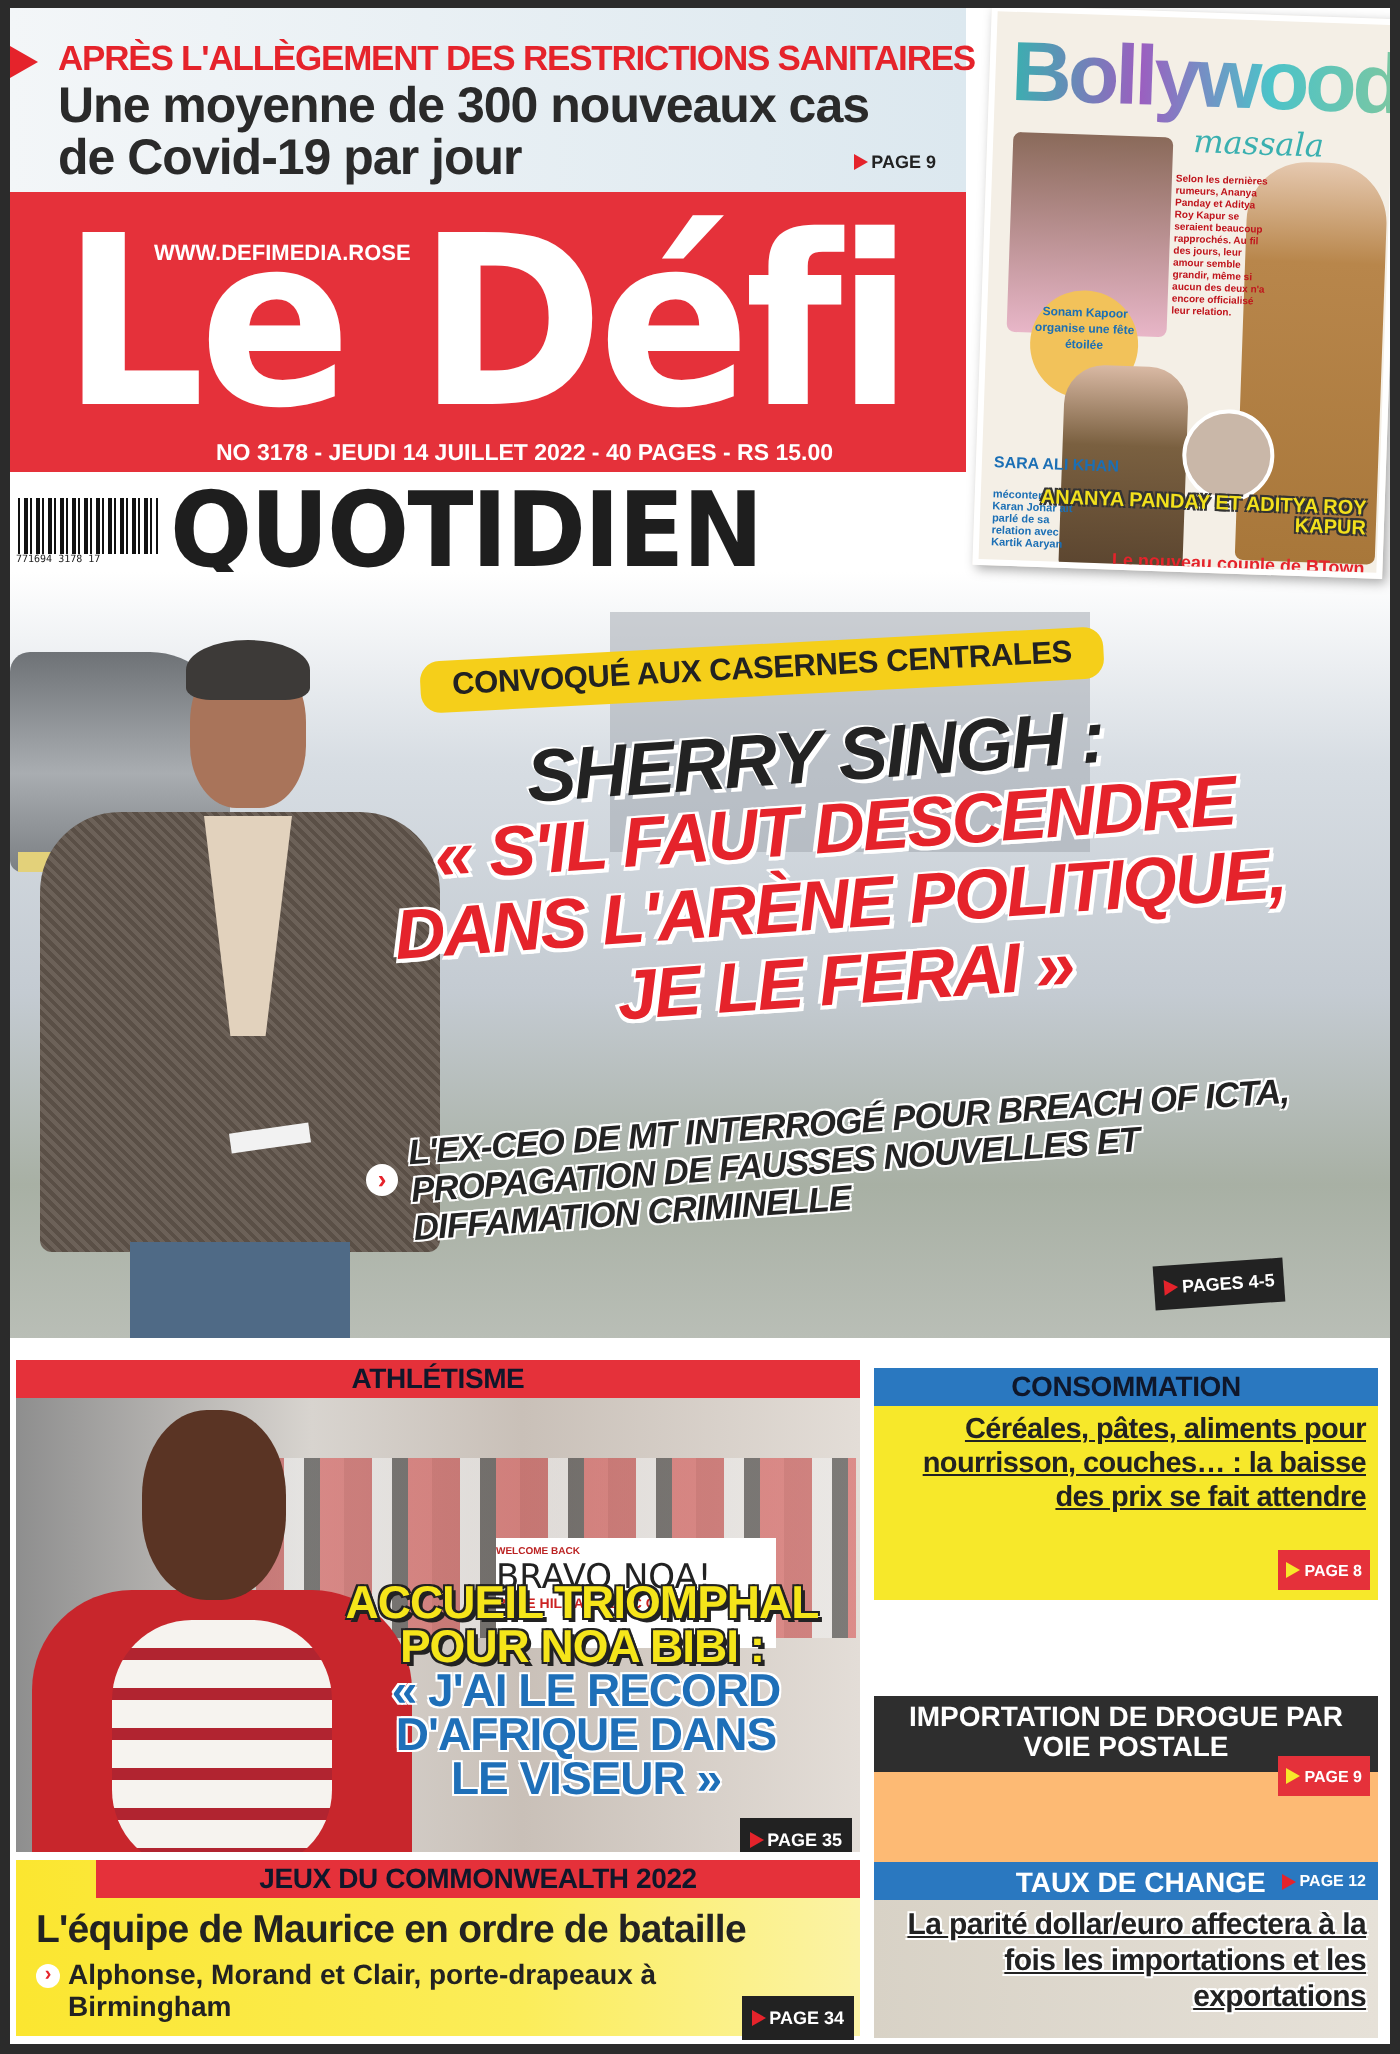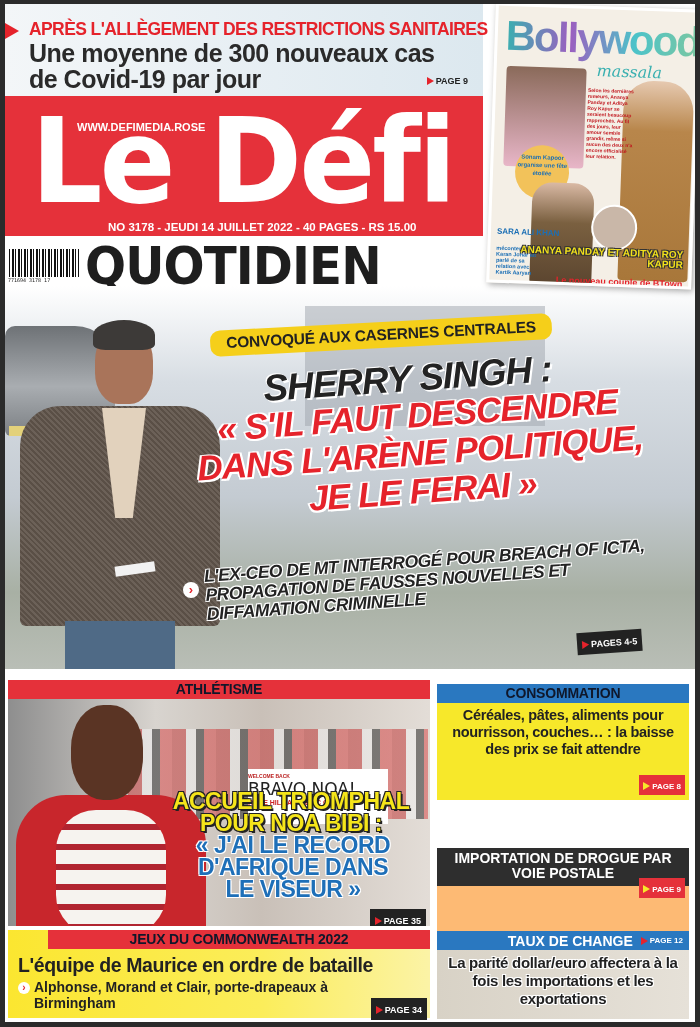--- a/index.html
+++ b/index.html
@@ -110,21 +110,21 @@
   .cw .head { font-size: 14px; }
   .cw .t { position: absolute; left: 10px; top: 24px; color: #222; font-weight: 700; font-size: 19.5px; letter-spacing: -0.4px; white-space: nowrap; }
   .cw .bul { position: absolute; left: 10px; top: 52px; width: 12px; height: 12px; border-radius: 50%; background: #fff; color: #e5232b; font-size: 10px; font-weight: 900; text-align: center; line-height: 12px; }
   .cw .s { position: absolute; left: 26px; top: 49px; width: 320px; color: #222; font-weight: 700; font-size: 14px; line-height: 16px; }
   .cw .pref { position: absolute; right: 3px; top: 68px; background: #222; padding: 2px 5px; }
   .cw .pref .pageref { color: #fff; }
 
   
   .rbox { position: absolute; left: 432px; width: 252px; }
   .cons { top: 680px; height: 116px; background: #f7e82a; }
-  .rbox .body { color: #222; font-weight: 700; font-size: 14.5px; line-height: 17px; text-align: center; padding: 4px 6px 0; letter-spacing: -0.3px; }
+  .rbox .body { color: #222; font-weight: 700; font-size: 14.5px; line-height: 17px; text-align: right; padding: 4px 6px 0; letter-spacing: -0.3px; text-decoration: underline; }
   .cons .pref { position: absolute; right: 4px; bottom: 5px; background: #e5313a; padding: 1px 4px; }
   .cons .pref .pageref, .drug .pref .pageref { color: #fff; font-size: 8px; text-align: right; }
   .cons .pref .tri, .drug .pref .tri { border-left-color: #f7e82a; }
   .drug { top: 844px; height: 110px; background: #fdba74; }
   .drug .head2 { background: #2e2e2e; color: #fff; font-weight: 700; font-size: 14px; line-height: 15px; text-align: center; padding: 3px 0 2px; height: 38px; }
   .drug .pref { position: absolute; right: 4px; top: 30px; background: #e5313a; padding: 1px 4px; }
   .drug .body { font-size: 15px; line-height: 18px; padding-top: 6px; }
   .fx { top: 927px; height: 88px; background: linear-gradient(90deg, #d8d2c6, #e6e1d8); }
   .fx .headfx { background: #2a78c0; height: 19px; display: flex; justify-content: flex-end; align-items: center; gap: 8px; padding-right: 6px; }
   .fx .headfx .lbl { color: #fff; font-weight: 700; font-size: 14px; }

